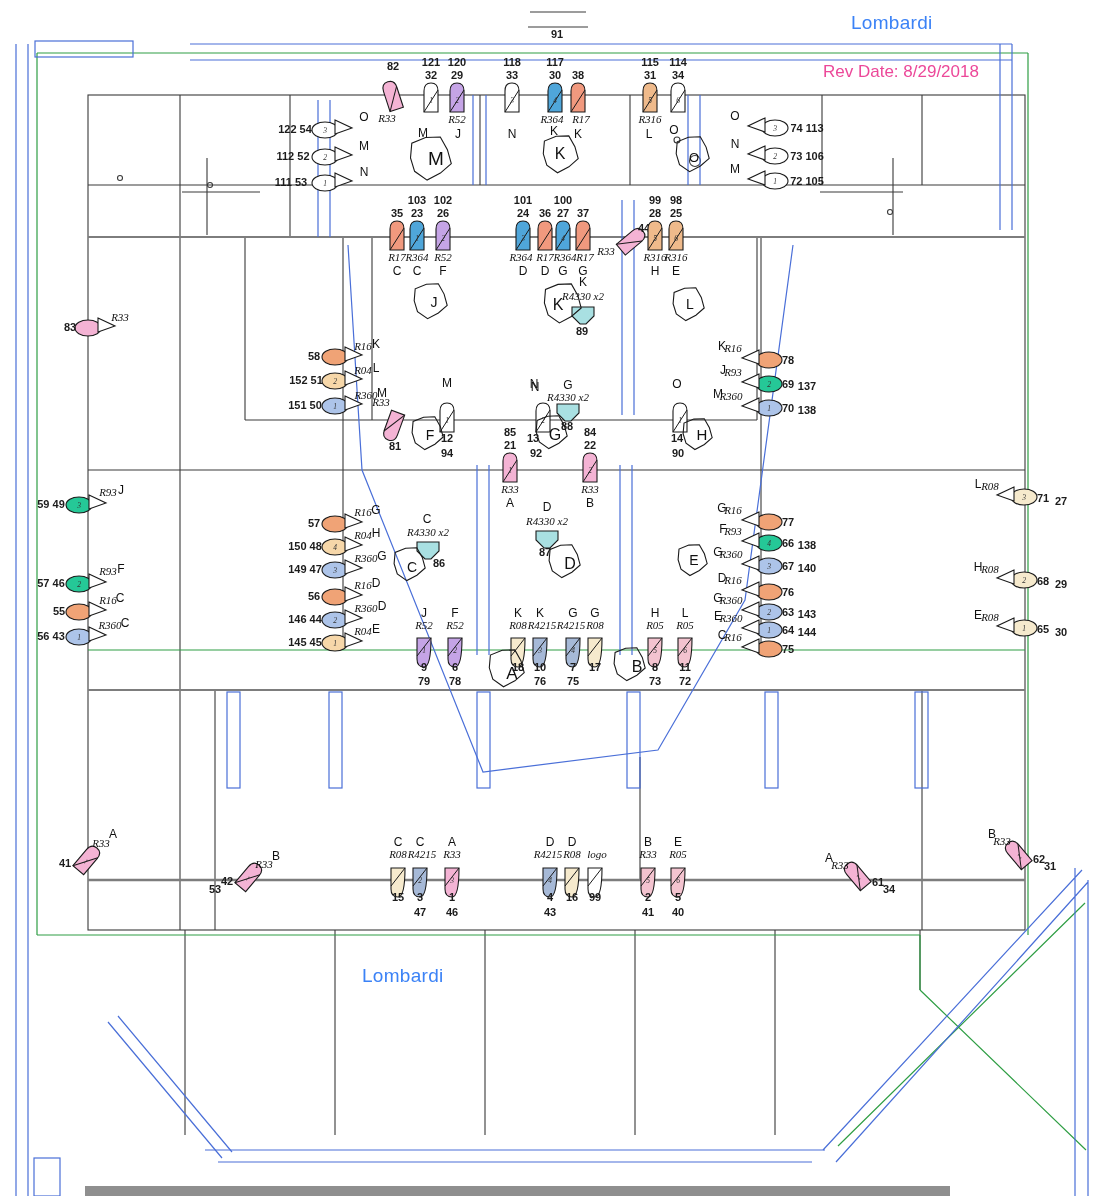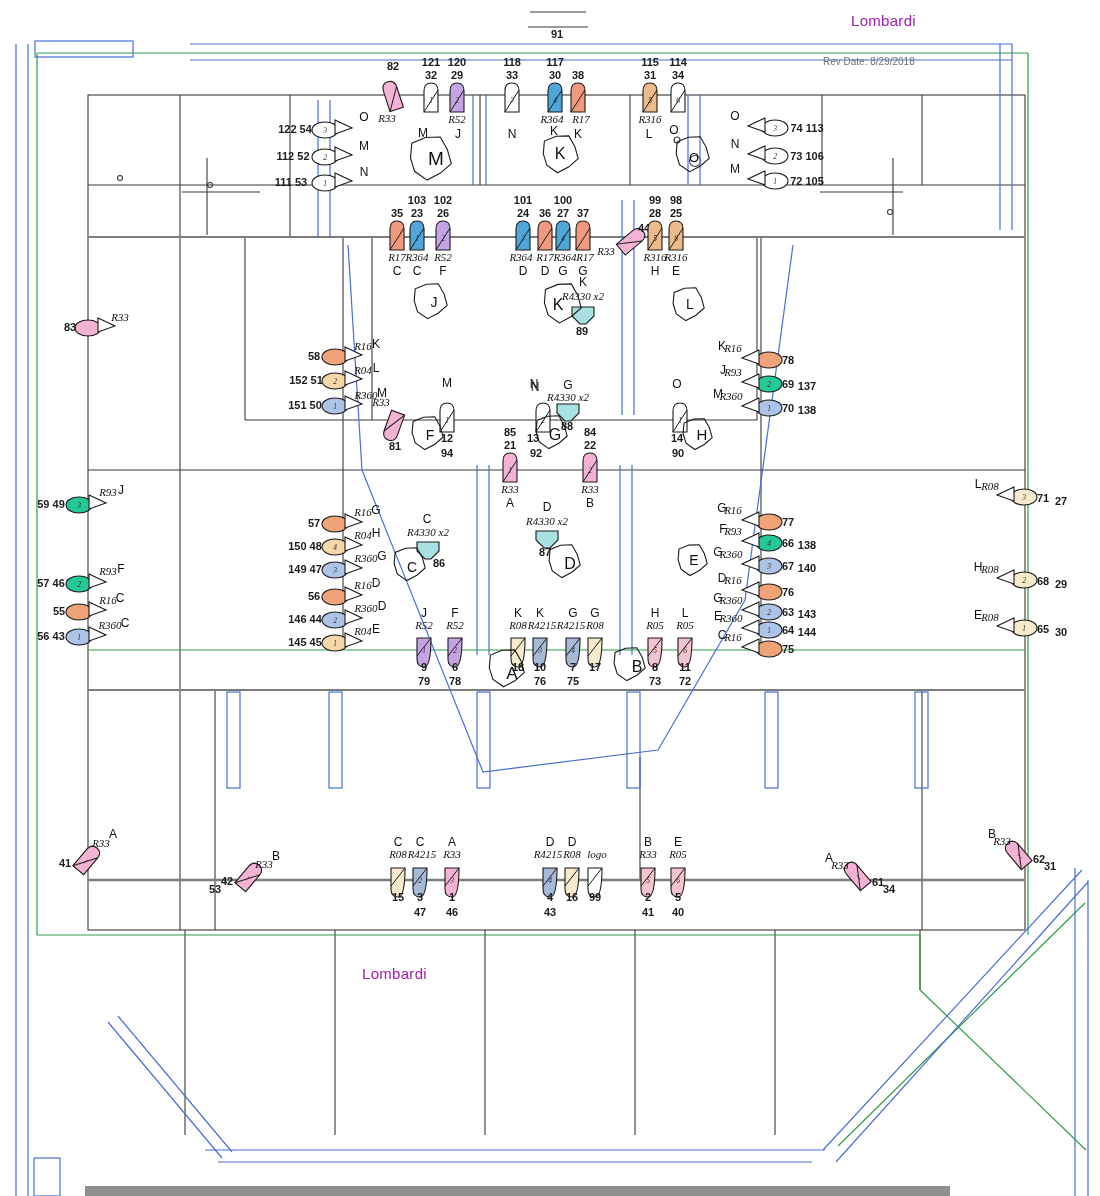--- a/index.html
+++ b/index.html
@@ -1,21 +1,21 @@
 <!DOCTYPE html>
 <html><head>
 <meta charset="utf-8">
 <style>
   html,body{margin:0;padding:0;background:#fff;}
   #stage{position:relative;width:1100px;height:1196px;background:#fff;overflow:hidden;
          font-family:"Liberation Sans",sans-serif;}
-  .title{position:absolute;font-size:15px;color:#a21caf;letter-spacing:.3px;}
+  .title{position:absolute;font-size:19px;color:#3b82f6;letter-spacing:.3px;}
   #title-top{left:851px;top:12px;}
   #title-bottom{left:362px;top:965px;}
-  #rev-date{position:absolute;left:823px;top:56px;font-size:10px;color:#737373;}
+  #rev-date{position:absolute;left:823px;top:62px;font-size:17px;color:#ec4899;}
   svg{position:absolute;left:0;top:0;}
   text{font-family:"Liberation Sans",sans-serif;}
   .t-n{font-size:11px;font-weight:700;fill:#1c1c1c;}
   .t-c{font-family:"Liberation Serif",serif;font-style:italic;font-size:11px;fill:#101010;}
   .t-l{font-size:12px;fill:#101010;}
   .t-badge{font-family:"Liberation Serif",serif;font-style:italic;font-size:7.5px;fill:#333;}
   .t-blob{fill:#111;}
 </style>
 </head>
 <body>

